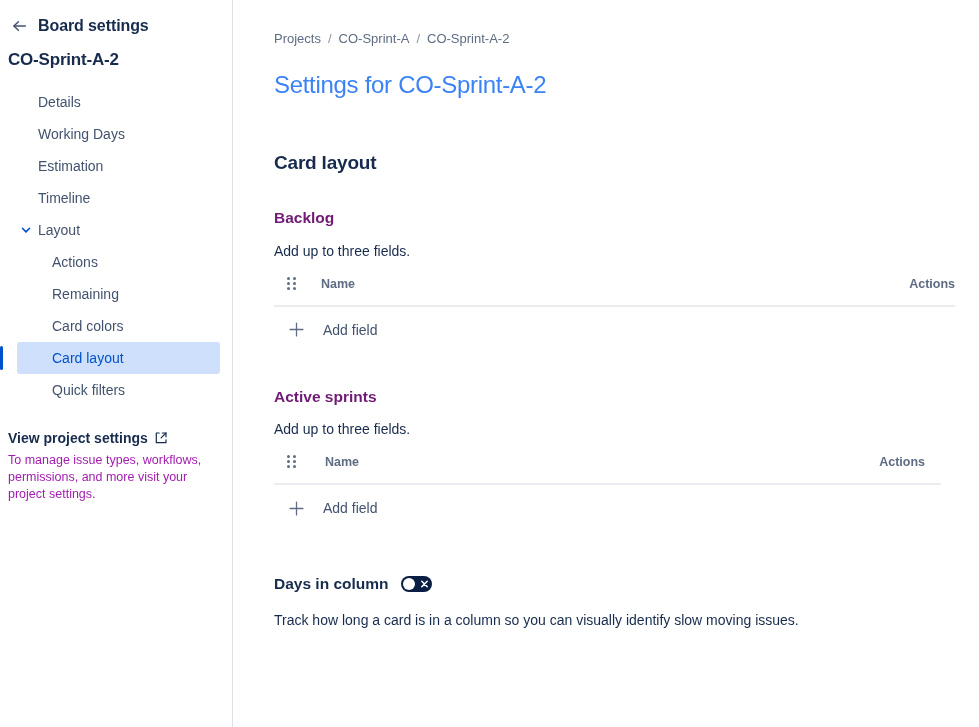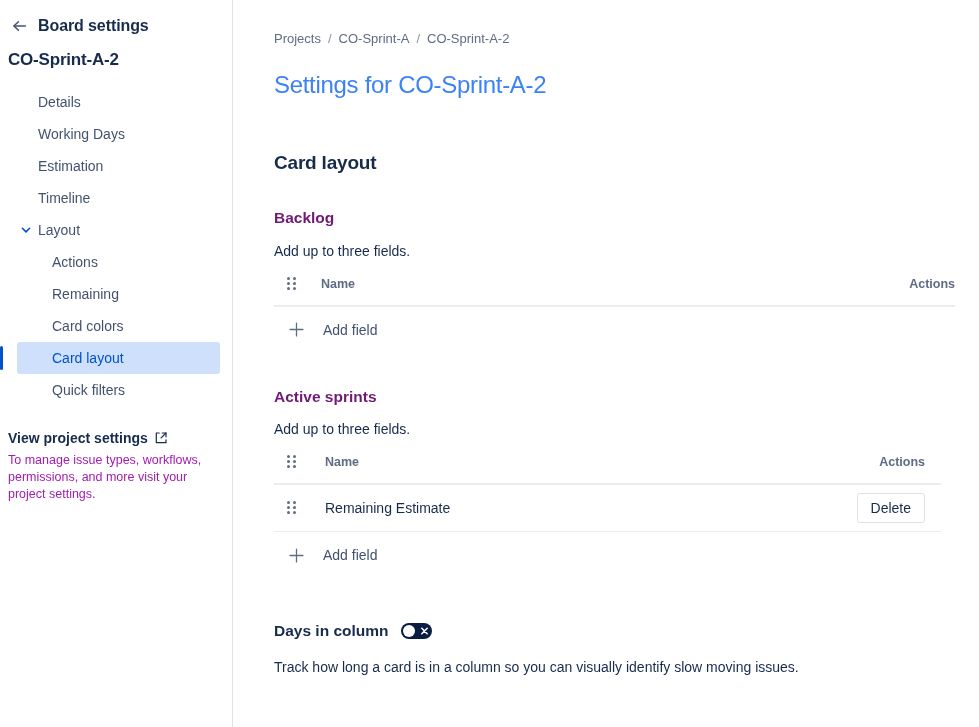--- a/index.html
+++ b/index.html
@@ -407,38 +407,20 @@
               <i></i>
               <i></i>
               <i></i>
               <i></i>
               <i></i>
             </span>
         </div>
         <div class="c-name">Name</div>
         <div class="c-actions">Actions</div>
       </div>
-      <div id="sprints-rows">
-          <div class="tbl-row">
-            <div class="c-grip">
-              <span class="grip">
-                <i></i>
-                <i></i>
-                <i></i>
-                <i></i>
-                <i></i>
-                <i></i>
-              </span>
-            </div>
-            <div class="c-name">Remaining Estimate</div>
-            <div class="c-actions">
-              <button class="btn-delete">Delete</button>
-            </div>
-          </div>
-        </div>
       <div class="add-field">
         <span class="plus">
           <svg viewBox="0 0 20 20" width="19" height="19" aria-hidden="true">
             <path d="M10 3.2v13.6M3.2 10h13.6" fill="none" stroke="currentColor" stroke-width="1.35" stroke-linecap="round"></path>
           </svg>
         </span>
         <span class="add-label">Add field</span>
       </div>
     </div>
 

